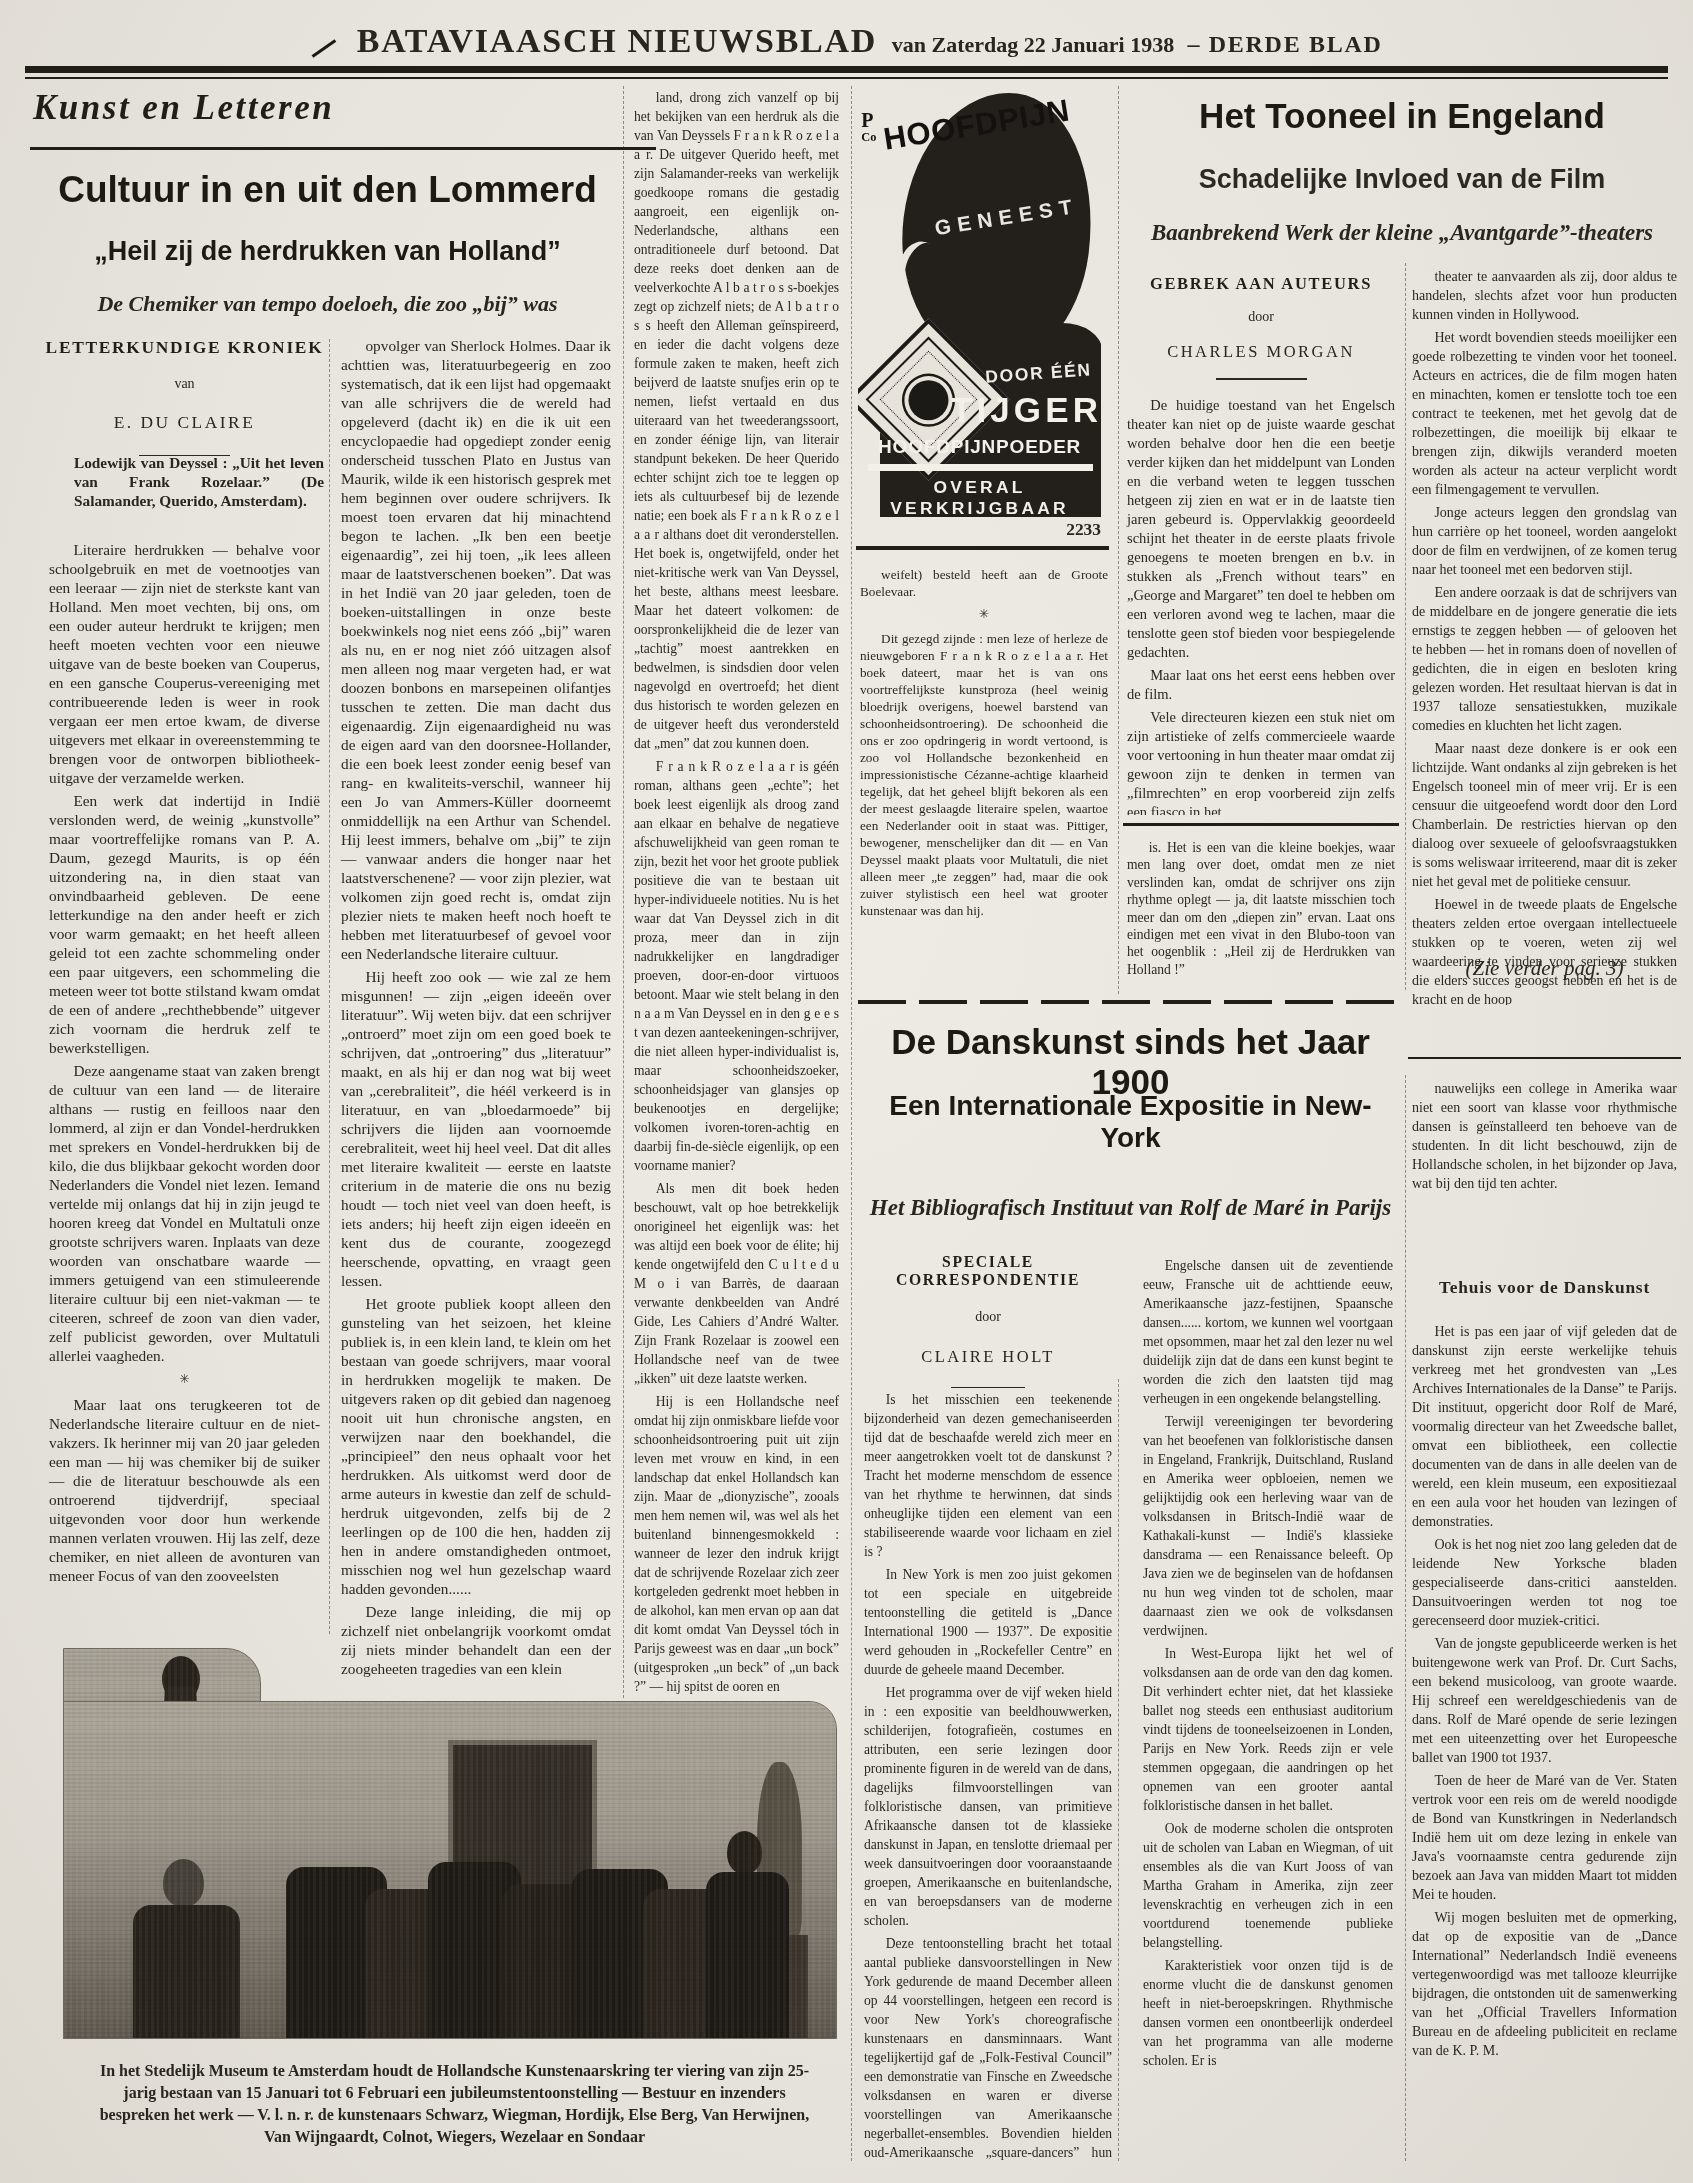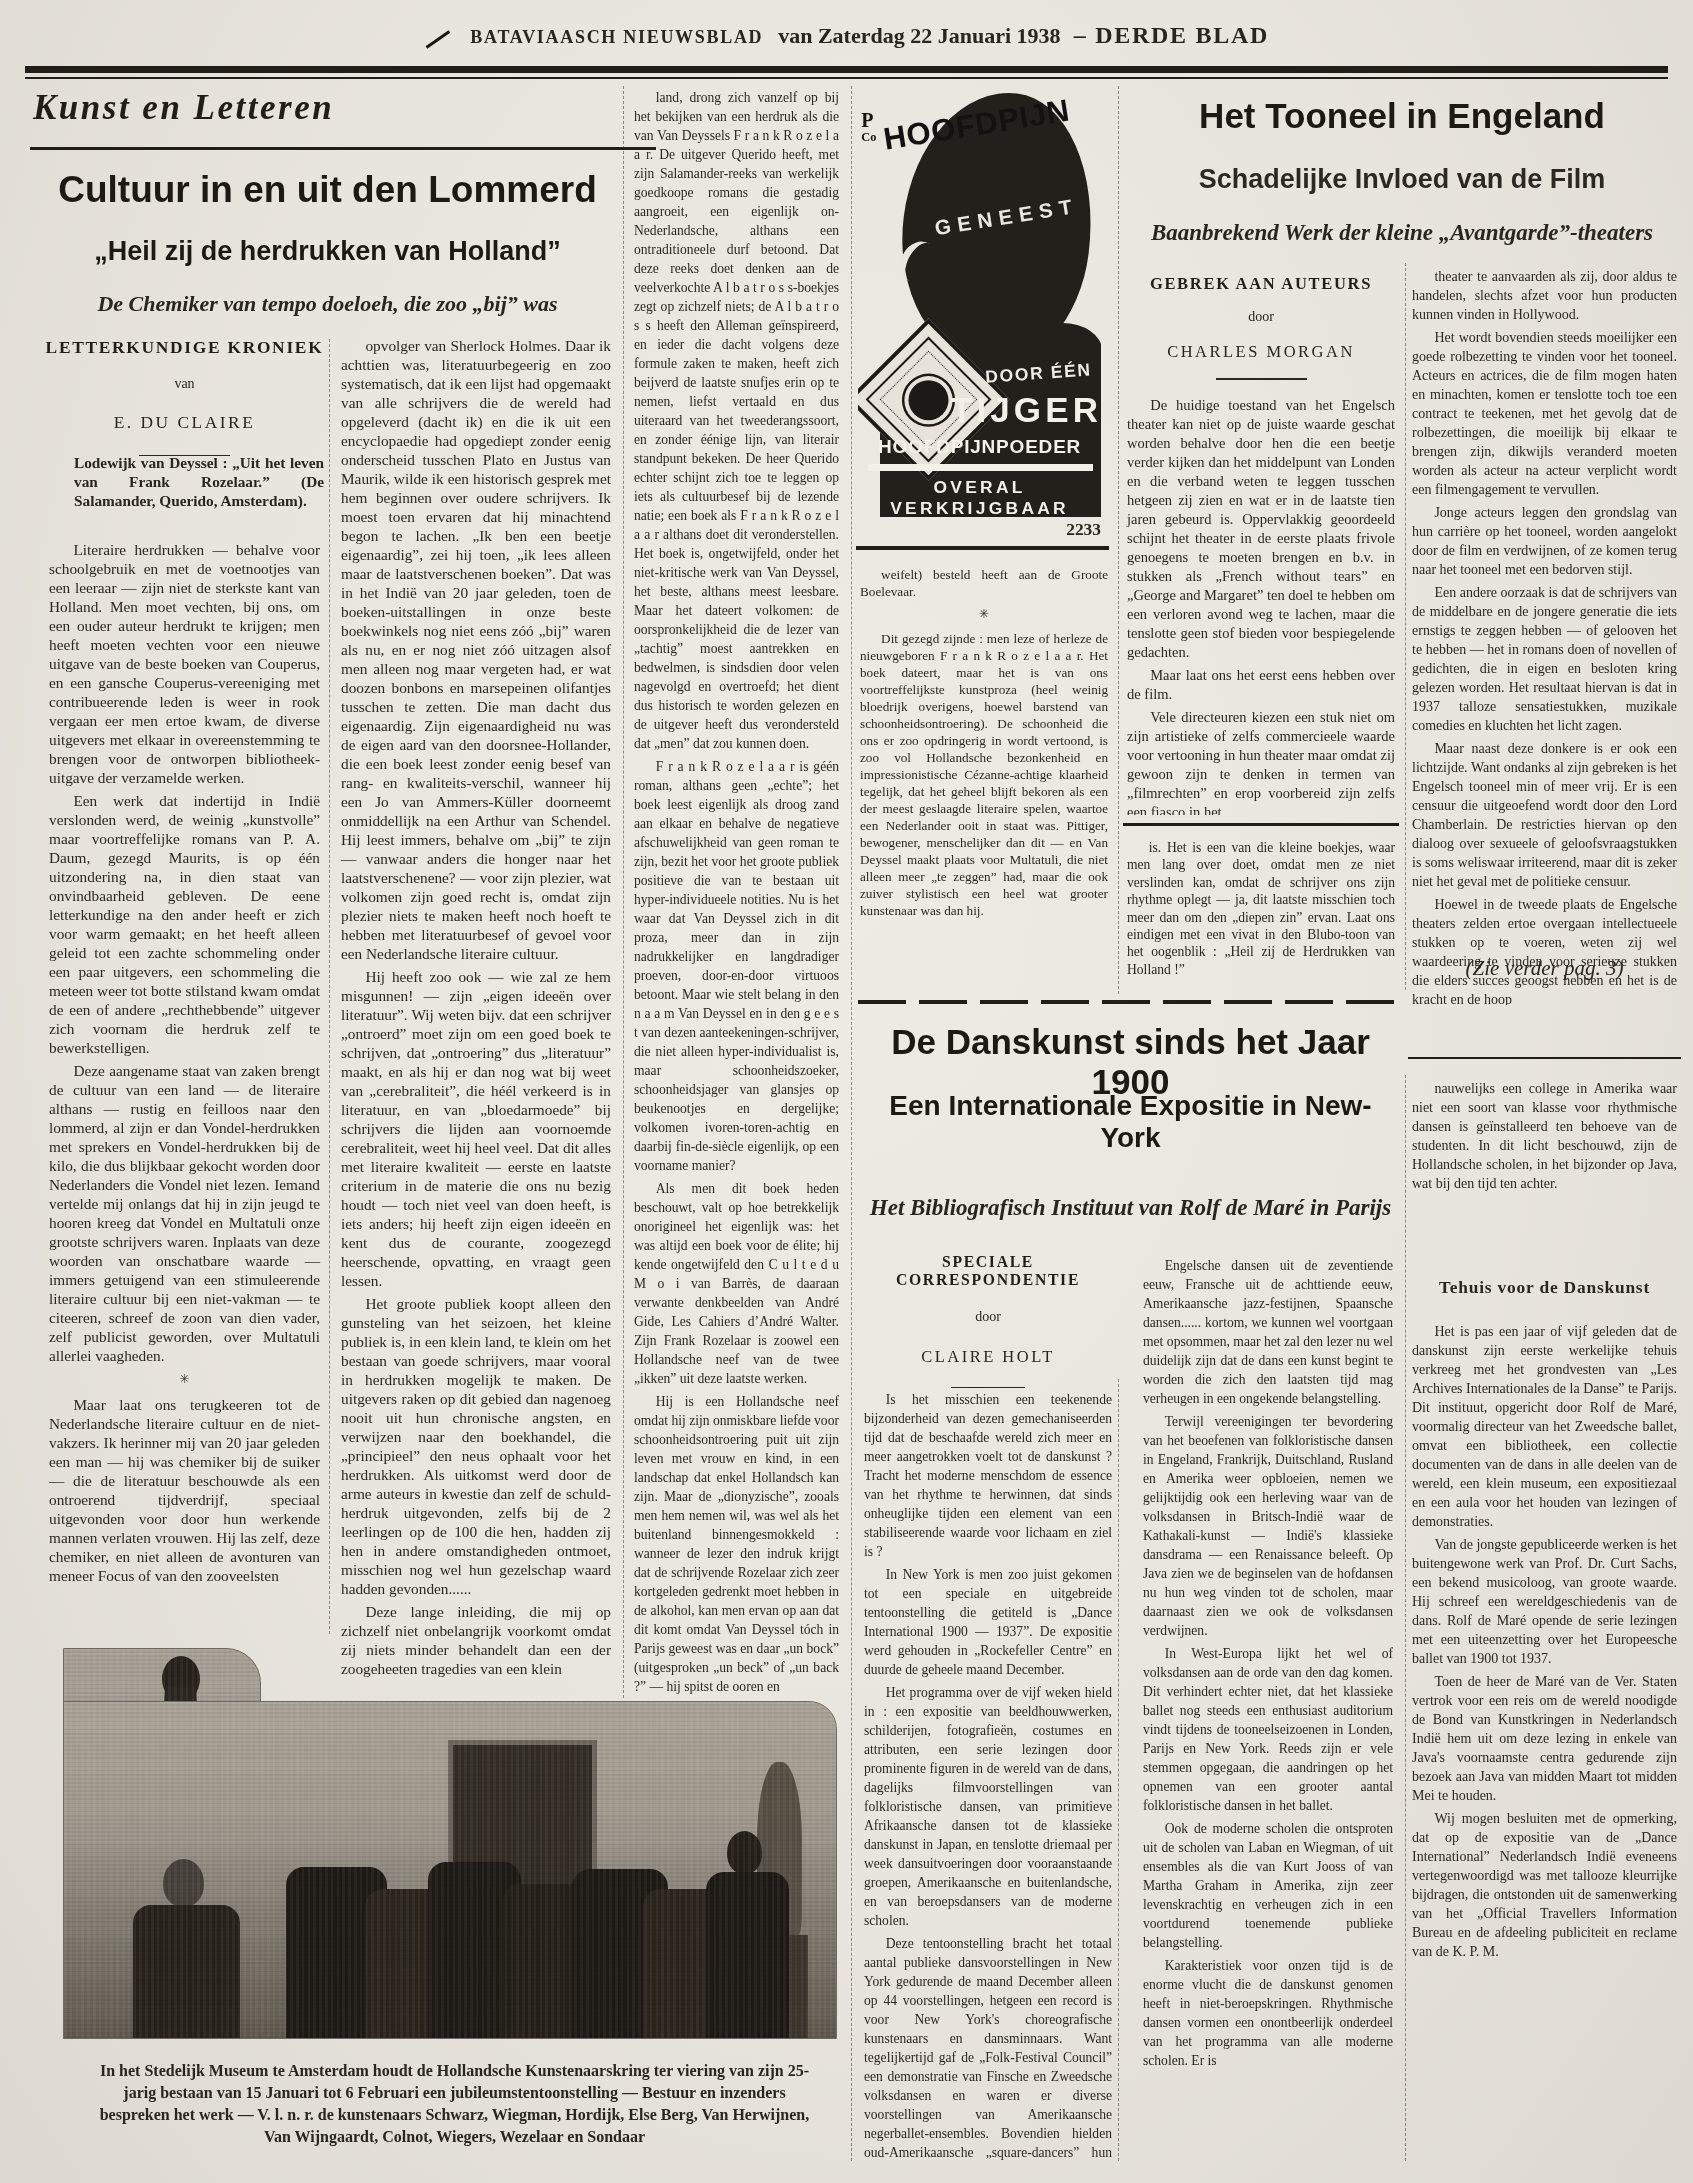--- a/index.html
+++ b/index.html
@@ -52,21 +52,21 @@
   .head-sil{position:absolute;background:#241f19;border-radius:50% 50% 46% 46%;}
   .body-sil{position:absolute;background:#1d1914;border-radius:18px 18px 0 0;}
 </style>
 </head>
 <body>
 
 <div id="page">
 
   <div class="abs center" style="left:0;top:21.5px;width:1693px;font-weight:bold;">
     <span style="display:inline-block;width:28px;height:3.3px;background:#1d1a16;transform:rotate(-35deg);margin-right:15px;vertical-align:middle;"></span>
-    <span style="font-size:18px;letter-spacing:1.7px;margin-top:36px;">BATAVIAASCH NIEUWSBLAD</span>
+    <span style="font-size:34px;letter-spacing:1.7px;margin-top:36px;">BATAVIAASCH NIEUWSBLAD</span>
     <span style="font-size:22px;margin-left:11.6px;">van Zaterdag 22 Januari 1938</span>
     <span style="font-size:24px;letter-spacing:1.7px;margin-left:10px;">– DERDE BLAD</span>
   </div>
   <div class="hrule" style="left:25px;top:66px;width:1643px;height:7.4px;"></div>
   <div class="hrule" style="left:25px;top:77px;width:1643px;height:1.7px;"></div>
 
   <div class="abs" style="left:33px;top:88px;font-size:35px;font-style:italic;font-weight:bold;letter-spacing:2.5px;color:#211d18;text-align:right;">Kunst en Letteren</div>
   <div class="hrule" style="left:30px;top:147px;width:626px;height:2.5px;"></div>
 
   <div class="abs center headline-sans" style="left:33px;top:169px;width:589px;font-size:37px;">Cultuur in en uit den Lommerd</div>
@@ -214,20 +214,21 @@
 
   <div class="col f-body-f" style="left:1408px;top:1075px;width:273px;height:190px;">
     <div>
         <p class="para">nauwelijks een college in Amerika waar niet een soort van klasse voor rhythmische dansen is geïnstalleerd ten behoeve van de studenten. In dit licht beschouwd, zijn de Hollandsche scholen, in het bijzonder op Java, wat bij den tijd ten achter.</p>
       </div>
   </div>
   <div class="abs center" style="left:1408px;top:1277px;width:273px;font-size:17.4px;font-weight:bold;letter-spacing:0.8px;">Tehuis voor de Danskunst</div>
   <div class="col f-body-f" style="left:1408px;top:1318px;width:273px;height:837px;">
     <div>
         <p class="para">Het is pas een jaar of vijf geleden dat de danskunst zijn eerste werkelijke tehuis verkreeg met het grondvesten van „Les Archives Internationales de la Danse” te Parijs. Dit instituut, opgericht door Rolf de Maré, voormalig directeur van het Zweedsche ballet, omvat een bibliotheek, een collectie documenten van de dans in alle deelen van de wereld, een klein museum, een expositiezaal en een aula voor het houden van lezingen of demonstraties.</p>
+        <p class="para">Ook is het nog niet zoo lang geleden dat de leidende New Yorksche bladen gespecialiseerde dans-critici aanstelden. Dansuitvoeringen werden tot nog toe gerecenseerd door muziek-critici.</p>
         <p class="para">Van de jongste gepubliceerde werken is het buitengewone werk van Prof. Dr. Curt Sachs, een bekend musicoloog, van groote waarde. Hij schreef een wereldgeschiedenis van de dans. Rolf de Maré opende de serie lezingen met een uiteenzetting over het Europeesche ballet van 1900 tot 1937.</p>
         <p class="para">Toen de heer de Maré van de Ver. Staten vertrok voor een reis om de wereld noodigde de Bond van Kunstkringen in Nederlandsch Indië hem uit om deze lezing in enkele van Java's voornaamste centra gedurende zijn bezoek aan Java van midden Maart tot midden Mei te houden.</p>
         <p class="para">Wij mogen besluiten met de opmerking, dat op de expositie van de „Dance International” Nederlandsch Indië eveneens vertegenwoordigd was met tallooze kleurrijke bijdragen, die ontstonden uit de samenwerking van het „Official Travellers Information Bureau en de afdeeling publiciteit en reclame van de K. P. M.</p>
       </div>
   </div>
 
   <div class="abs photo" id="photo-wing">
     <div class="abs" style="left:98px;top:6.6px;width:38px;height:46px;background:#26211b;border-radius:50%;"></div>
     <div class="abs" style="left:81px;top:38px;width:71px;height:261px;background:#2b2620;clip-path:polygon(28% 0,72% 0,88% 100%,10% 100%);"></div>
     <div class="abs" style="left:61px;top:294px;width:107px;height:95px;background:#1f1b16;"></div>

